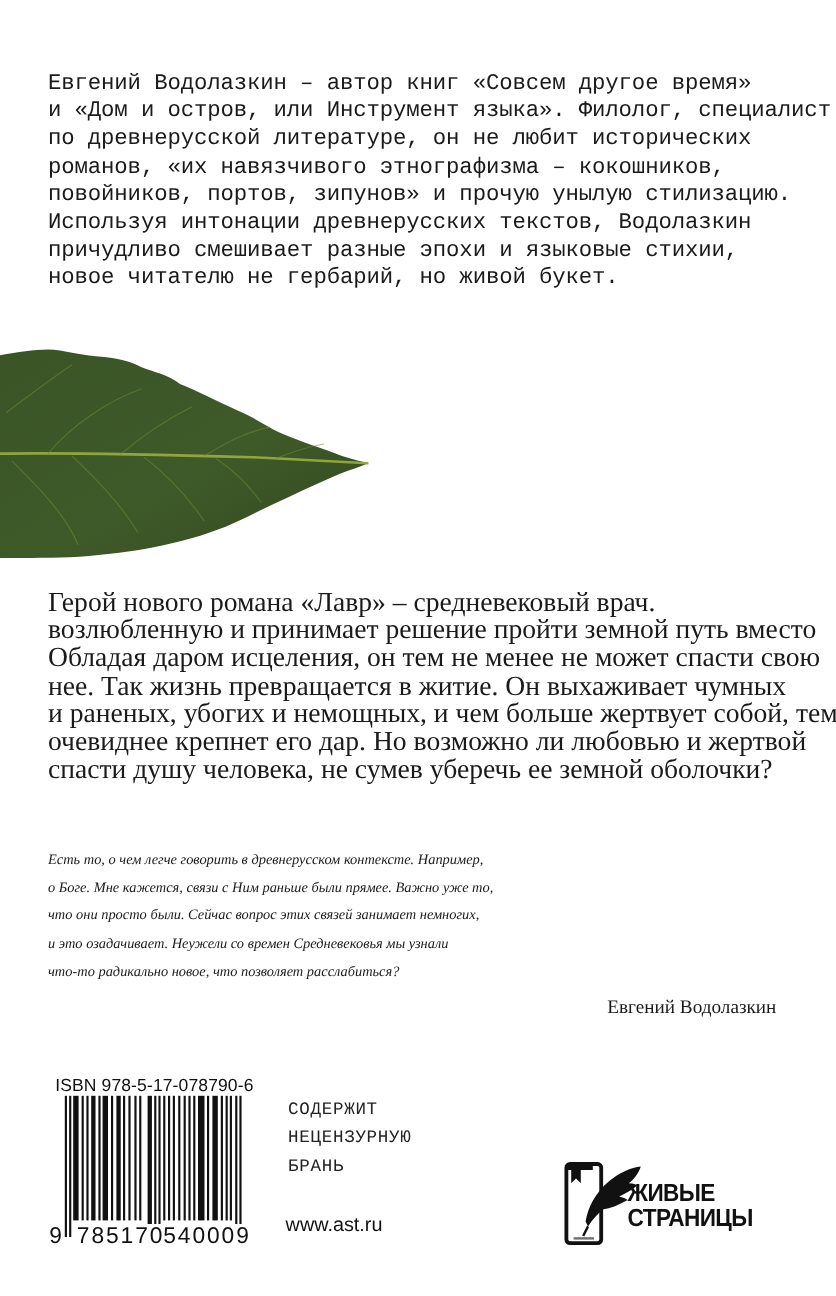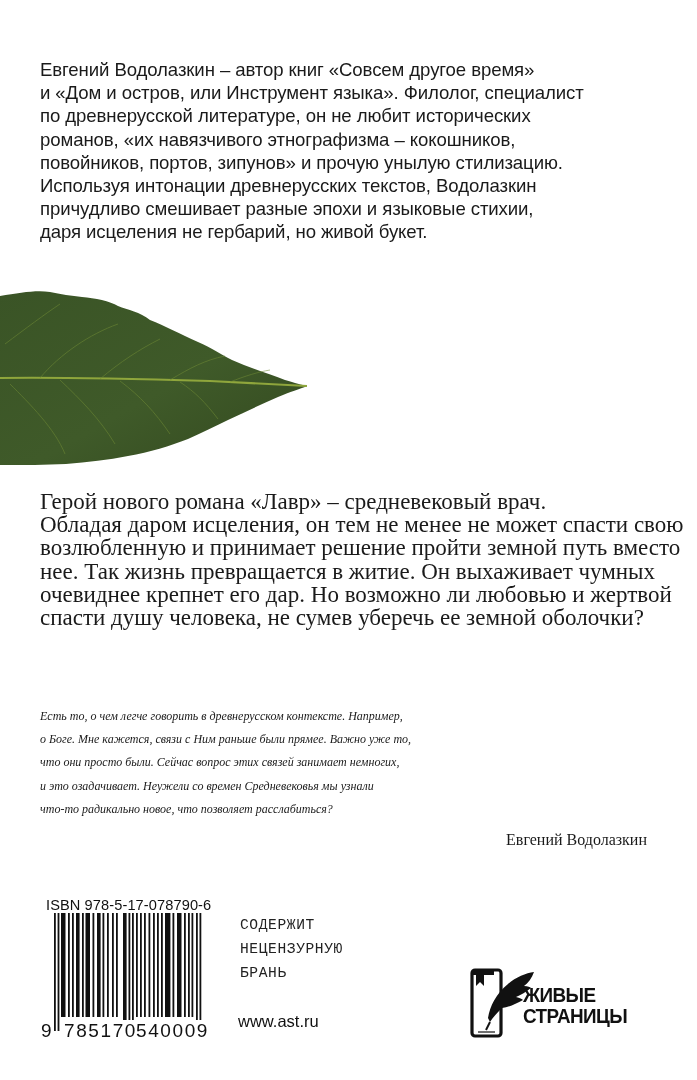--- a/index.html
+++ b/index.html
@@ -1,18 +1,18 @@
 <!DOCTYPE html>
 <html><head>
 <meta charset="utf-8">
 <style>
   html, body { margin: 0; padding: 0; background: #ffffff; }
   body { width: 697px; height: 1080px; position: relative; overflow: hidden; color: #1a1a1a; }
   .block { position: absolute; left: 40px; font-family: "DejaVu Serif", "Liberation Serif", serif; }
-  .about { top: 58px; width: 640px; font-family: Liberation Sans, sans-serif; font-size: 18.6px; line-height: 23.2px; letter-spacing: -0.1px; }
+  .about { top: 58px; width: 640px; font-family: Liberation Mono, monospace; font-size: 18.6px; line-height: 23.2px; letter-spacing: -0.1px; }
   .about .line, .synopsis .line, .quote .line { display: block; white-space: nowrap; }
   .synopsis { top: 490px; width: 640px; font-family: "Liberation Serif", serif; font-size: 23px; line-height: 23.2px; }
   .quote { top: 705px; width: 640px; font-family: Liberation Serif, serif; font-style: italic; font-size: 12px; line-height: 23.2px; }
   .attribution { position: absolute; top: 831px; right: 50px; font-family: "Liberation Serif", serif; font-size: 16px; white-space: nowrap; }
   .leaf { position: absolute; left: 0; top: 284px; width: 320px; height: 190px; }
 
   .isbn-label { position: absolute; left: 46px; top: 897px; font-family: "Liberation Sans", sans-serif; font-size: 14.6px; letter-spacing: 0.1px; color: #111; white-space: nowrap; }
   .barcode { position: absolute; left: 44px; top: 913px; width: 166px; height: 118px; }
   .barcode-digits { position: absolute; left: 40px; top: 1020px; font-family: "Liberation Sans", sans-serif; font-size: 19px; color: #111; background: transparent; white-space: nowrap; }
   .barcode-digits span { position: absolute; top: 0; background: #fff; padding: 0 1px; }
@@ -30,21 +30,21 @@
 <body>
 
 <div class="block about">
   <span class="line">Евгений Водолазкин – автор книг «Совсем другое время»</span>
   <span class="line">и «Дом и остров, или Инструмент языка». Филолог, специалист</span>
   <span class="line">по древнерусской литературе, он не любит исторических</span>
   <span class="line">романов, «их навязчивого этнографизма – кокошников,</span>
   <span class="line">повойников, портов, зипунов» и прочую унылую стилизацию.</span>
   <span class="line">Используя интонации древнерусских текстов, Водолазкин</span>
   <span class="line">причудливо смешивает разные эпохи и языковые стихии,</span>
-  <span class="line">даря исцеления не гербарий, но живой букет.</span>
+  <span class="line">новое читателю не гербарий, но живой букет.</span>
 </div>
 
 <svg class="leaf" viewBox="0 0 320 190" xmlns="http://www.w3.org/2000/svg">
   <defs>
     <linearGradient id="leafGrad" x1="0" y1="0" x2="1" y2="1">
       <stop offset="0" stop-color="#3a5426"></stop>
       <stop offset="0.55" stop-color="#3f5a29"></stop>
       <stop offset="1" stop-color="#33491f"></stop>
     </linearGradient>
   </defs>
@@ -58,23 +58,24 @@
     <path d="M230,98 C245,92 258,88 270,86"></path>
     <path d="M10,100 C30,120 55,145 65,170"></path>
     <path d="M60,96 C80,115 100,135 115,160"></path>
     <path d="M120,97 C140,112 155,128 170,150"></path>
     <path d="M180,98 C195,108 205,118 218,135"></path>
   </g>
 </svg>
 
 <div class="block synopsis">
   <span class="line">Герой нового романа «Лавр» – средневековый врач.</span>
+  <span class="line">возлюбленную и принимает решение пройти земной путь вместо</span>
   <span class="line">Обладая даром исцеления, он тем не менее не может спасти свою</span>
-  <span class="line">возлюбленную и принимает решение пройти земной путь вместо</span>
   <span class="line">нее. Так жизнь превращается в житие. Он выхаживает чумных</span>
+  <span class="line">и раненых, убогих и немощных, и чем больше жертвует собой, тем</span>
   <span class="line">очевиднее крепнет его дар. Но возможно ли любовью и жертвой</span>
   <span class="line">спасти душу человека, не сумев уберечь ее земной оболочки?</span>
 </div>
 
 <div class="block quote">
   <span class="line">Есть то, о чем легче говорить в древнерусском контексте. Например,</span>
   <span class="line">о Боге. Мне кажется, связи с Ним раньше были прямее. Важно уже то,</span>
   <span class="line">что они просто были. Сейчас вопрос этих связей занимает немногих,</span>
   <span class="line">и это озадачивает. Неужели со времен Средневековья мы узнали</span>
   <span class="line">что-то радикально новое, что позволяет расслабиться?</span>

